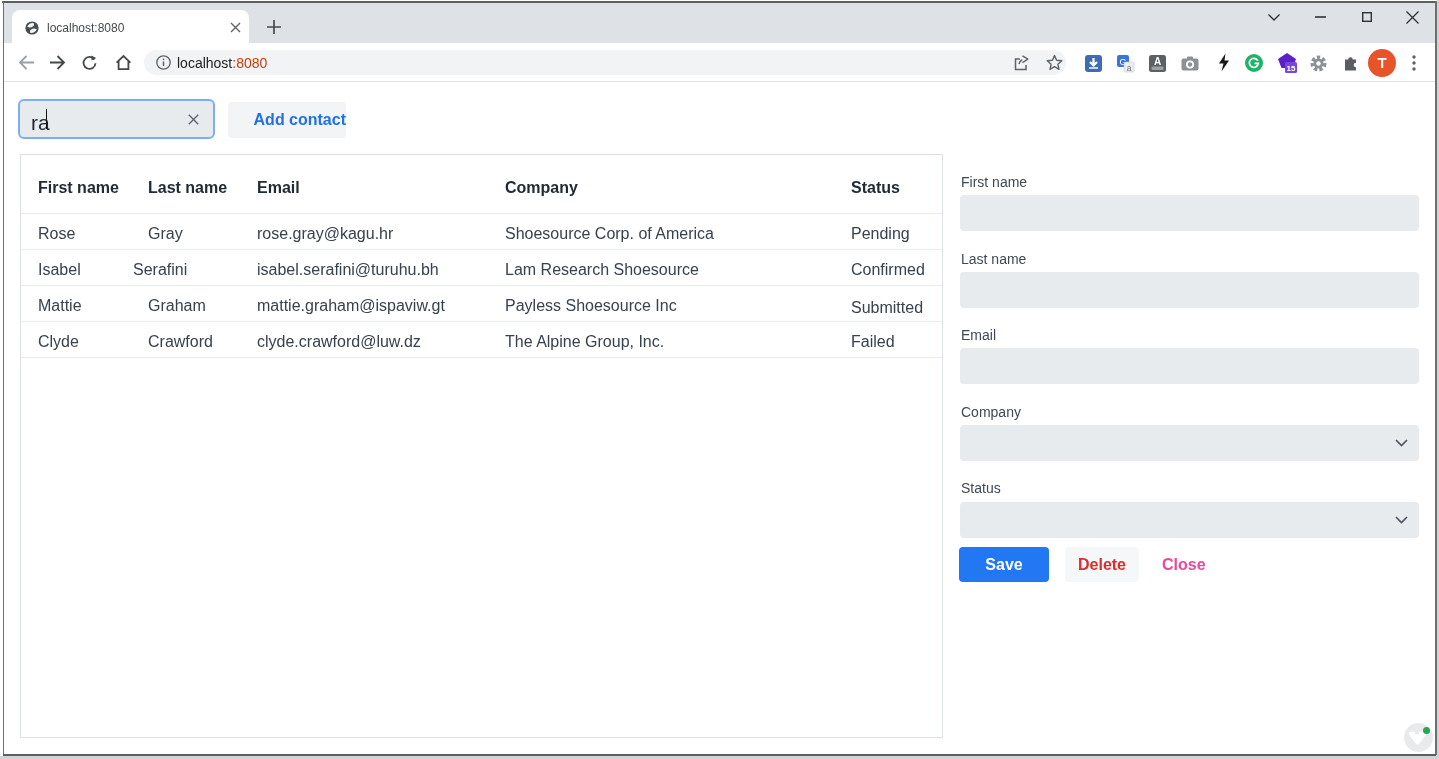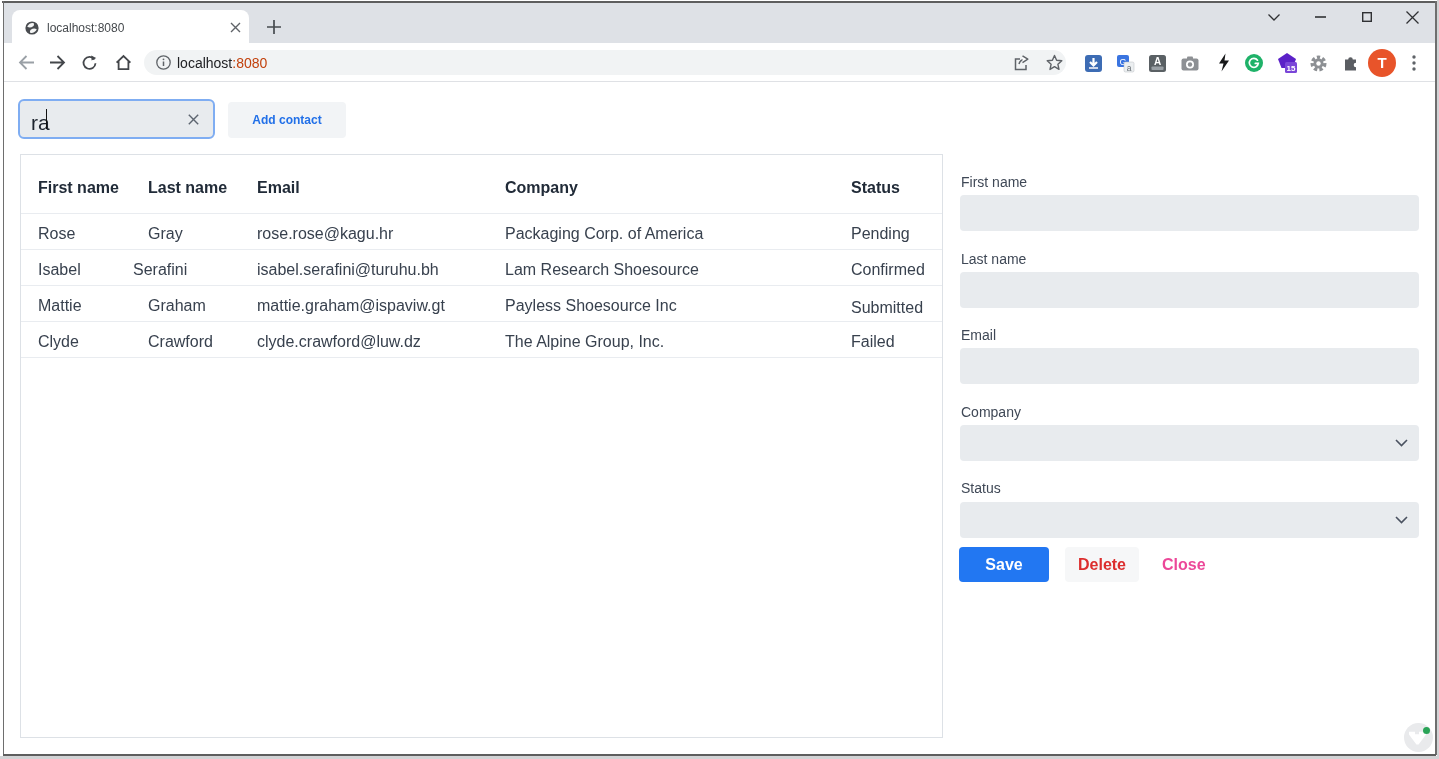--- a/index.html
+++ b/index.html
@@ -23,21 +23,21 @@
 #omnibox { left:144px; top:50px; width:922px; height:25px; border-radius:13px; background:#f1f3f4; }
 #urltext { left:177px; top:55px; font-size:14px; color:#202124; }
 #urltext .p { color:#c2410c; }
 #avatar { left:1368px; top:49px; width:28px; height:28px; border-radius:50%; background:#e8542a; color:#fff; font-size:15px; font-weight:bold; text-align:center; line-height:28px; }
 
 #page { left:4px; top:82px; width:1431px; height:672px; background:#fff; }
 
 #search { left:18px; top:99px; width:197px; height:40px; background:#e8ebee; border:2px solid #7fadf2; border-radius:6px; }
 #searchtext { left:31px; top:111px; font-size:21px; color:#1d242e; }
 #cursor { left:45.5px; top:109px; width:1.5px; height:20px; background:#111; }
-#addbtn { left:228px; top:102px; width:118px; height:36px; background:#f2f4f6; border-radius:4px; color:#2270e8; font-size:12px; font-weight:bold; text-align:center; line-height:36px; }
+#addbtn { left:228px; top:102px; width:118px; height:36px; background:#f2f4f6; border-radius:4px; color:#2270e8; font-size:16px; font-weight:bold; text-align:right; line-height:36px; }
 
 #grid { left:20px; top:154px; width:923px; height:584px; border:1px solid #dde1e6; }
 .hdr { font-size:16px; font-weight:bold; color:#212b38; top:179px; }
 .cell { font-size:16px; color:#38414e; }
 .gline { left:21px; width:921px; height:1px; background:#e9ecf0; }
 
 .flabel { left:961px; font-size:14px; font-weight:400; color:#3f4856; }
 .finput { left:960px; width:459px; height:36px; background:#e8ebee; border-radius:4px; }
 #save { left:959px; top:547px; width:90px; height:35px; background:#2277f2; border-radius:4px; color:#fff; font-size:16px; font-weight:bold; text-align:center; line-height:35px; }
 #delete { left:1065px; top:547px; width:74px; height:35px; background:#f6f7f8; border-radius:4px; color:#dc2e2e; font-size:16px; font-weight:bold; text-align:center; line-height:35px; }
@@ -193,22 +193,22 @@
 <div class="abs hdr" style="left:257px;">Email</div>
 <div class="abs hdr" style="left:505px;">Company</div>
 <div class="abs hdr" style="left:851px;">Status</div>
 <div class="abs gline" style="top:213px;"></div>
 <div class="abs gline" style="top:249px;"></div>
 <div class="abs gline" style="top:285px;"></div>
 <div class="abs gline" style="top:321px;"></div>
 <div class="abs gline" style="top:357px;"></div>
 <div class="abs cell" style="left:38px; top:225px;">Rose</div>
 <div class="abs cell" style="left:148px; top:225px;">Gray</div>
-<div class="abs cell" style="left:257px; top:225px;">rose.rose@kagu.hr</div>
-<div class="abs cell" style="left:505px; top:225px;">Packaging Corp. of America</div>
+<div class="abs cell" style="left:257px; top:225px;">rose.gray@kagu.hr</div>
+<div class="abs cell" style="left:505px; top:225px;">Shoesource Corp. of America</div>
 <div class="abs cell" style="left:851px; top:225px;">Pending</div>
 <div class="abs cell" style="left:38px; top:261px;">Isabel</div>
 <div class="abs cell" style="left:133px; top:261px;">Serafini</div>
 <div class="abs cell" style="left:257px; top:261px;">isabel.serafini@turuhu.bh</div>
 <div class="abs cell" style="left:505px; top:261px;">Lam Research Shoesource</div>
 <div class="abs cell" style="left:851px; top:261px;">Confirmed</div>
 <div class="abs cell" style="left:38px; top:297px;">Mattie</div>
 <div class="abs cell" style="left:148px; top:297px;">Graham</div>
 <div class="abs cell" style="left:257px; top:297px;">mattie.graham@ispaviw.gt</div>
 <div class="abs cell" style="left:505px; top:297px;">Payless Shoesource Inc</div>

